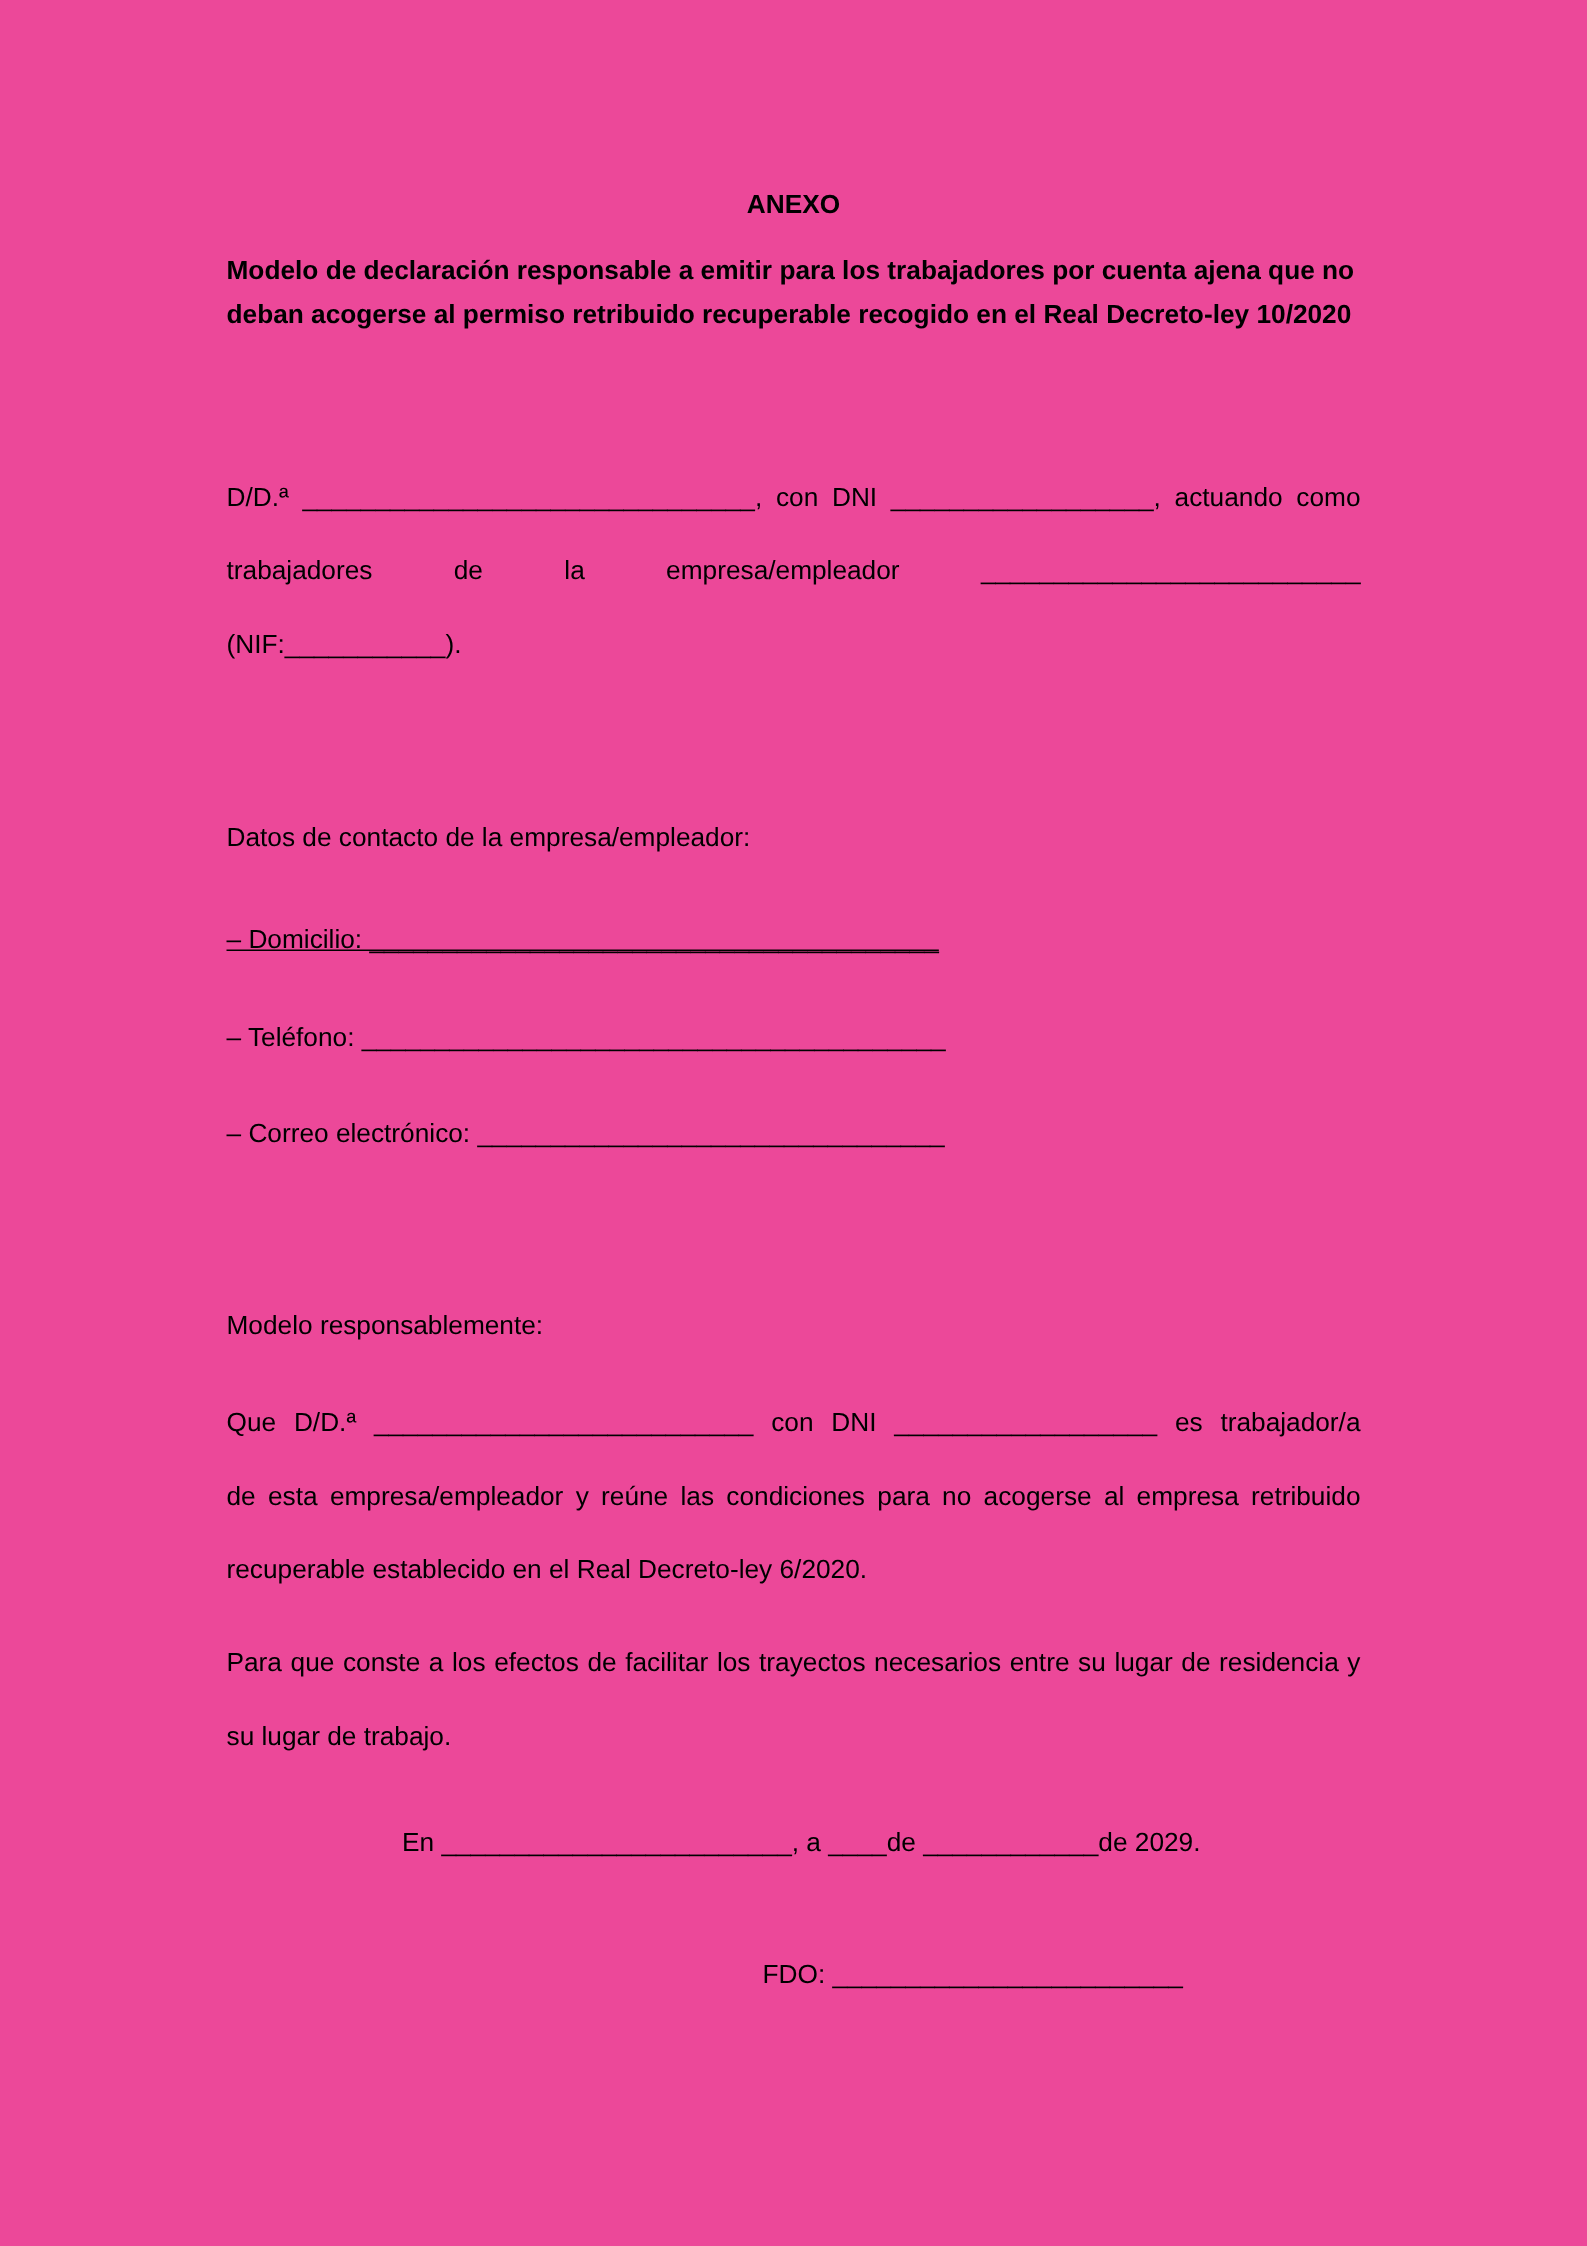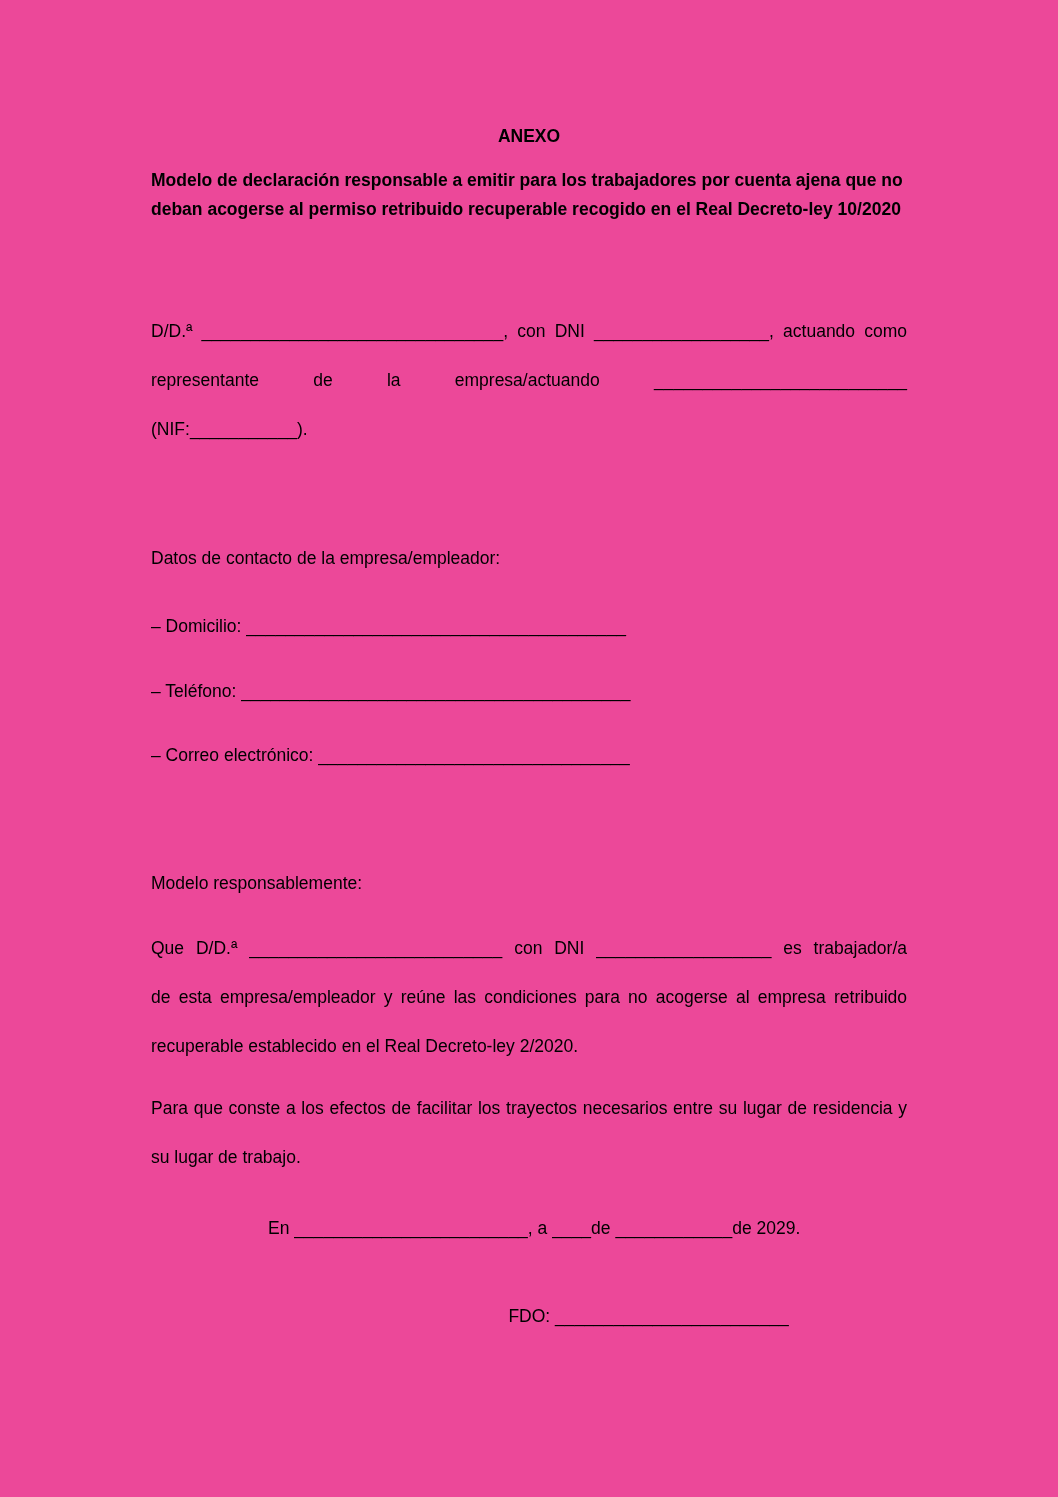--- a/index.html
+++ b/index.html
@@ -37,21 +37,21 @@
   }
   .line {
     line-height: 49px;
   }
   .just {
     text-align: justify;
     text-align-last: justify;
   }
   .intro        { margin-top: 83px; }
   .contact-head { margin-top: 80px; }
-  .item-1       { margin-top: 19px; }
+  .item-1       { margin-top: 19px; text-decoration: underline; }
   .item-2       { margin-top: 16px; }
   .item-3       { margin-top: 15px; }
   .decl-head    { margin-top: 79px; }
   .decl-para    { margin-top: 16px; }
   .purpose-para { margin-top: 13px; }
   .date-line    { margin-top: 22px; padding-left: 117px; }
   .fdo-line     { margin-top: 39px; padding-left: 239px; text-align: center; }
 </style>
 </head>
 <body>
@@ -60,36 +60,36 @@
 
   <div class="title">ANEXO</div>
 
   <div class="subtitle">
     <div class="subline">Modelo de declaración responsable a emitir para los trabajadores por cuenta ajena que no</div>
     <div class="subline">deban acogerse al permiso retribuido recuperable recogido en el Real Decreto-ley 10/2020</div>
   </div>
 
   <div class="intro">
     <div class="line just">D/D.ª _______________________________, con DNI __________________, actuando como</div>
-    <div class="line just">representante de la empresa/actuando __________________________</div>
+    <div class="line just">trabajadores de la empresa/empleador __________________________</div>
     <div class="line">(NIF:___________).</div>
   </div>
 
   <div class="line contact-head">Datos de contacto de la empresa/empleador:</div>
 
   <div class="line item-1">– Domicilio: _______________________________________</div>
   <div class="line item-2">– Teléfono: ________________________________________</div>
   <div class="line item-3">– Correo electrónico: ________________________________</div>
 
   <div class="line decl-head">Modelo responsablemente:</div>
 
   <div class="decl-para">
     <div class="line just">Que D/D.ª __________________________ con DNI __________________ es trabajador/a</div>
     <div class="line just">de esta empresa/empleador y reúne las condiciones para no acogerse al empresa retribuido</div>
-    <div class="line">recuperable establecido en el Real Decreto-ley 2/2020.</div>
+    <div class="line">recuperable establecido en el Real Decreto-ley 6/2020.</div>
   </div>
 
   <div class="purpose-para">
     <div class="line just">Para que conste a los efectos de facilitar los trayectos necesarios entre su lugar de residencia y</div>
     <div class="line">su lugar de trabajo.</div>
   </div>
 
   <div class="line date-line">En ________________________, a ____de ____________de 2029.</div>
 
   <div class="line fdo-line">FDO: ________________________</div>

